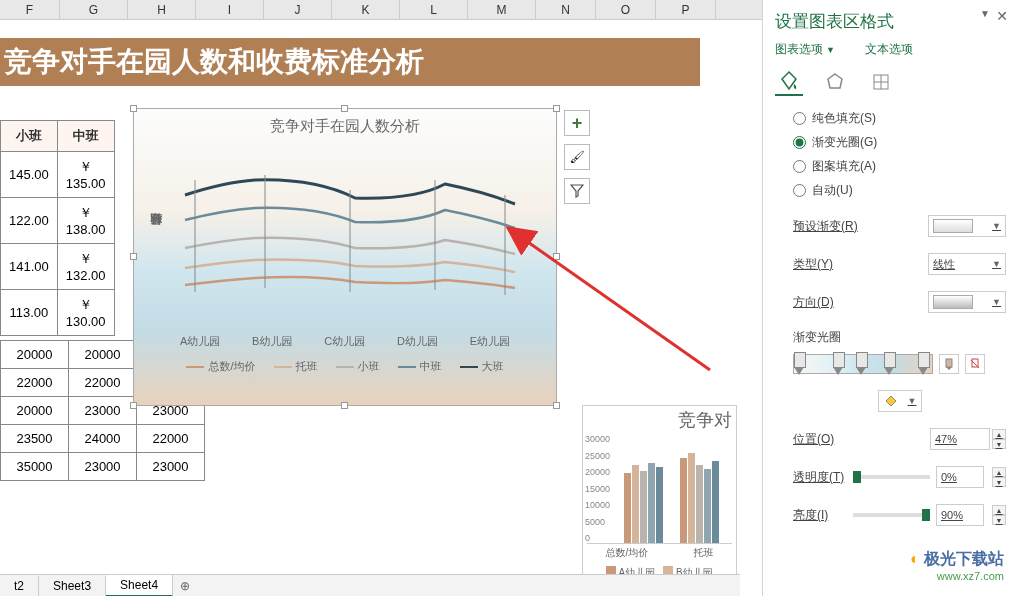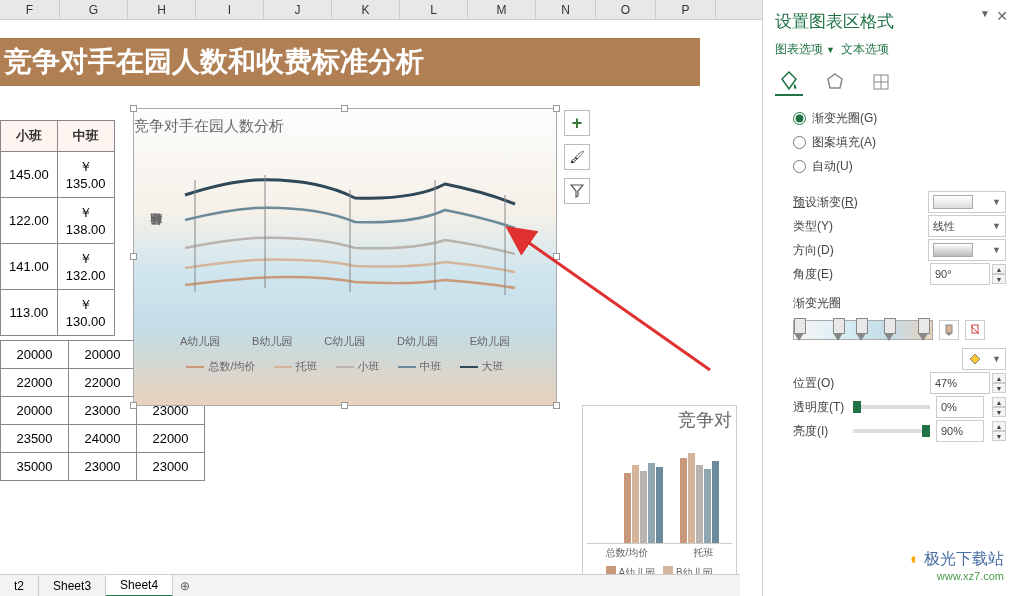--- a/index.html
+++ b/index.html
@@ -21,21 +21,21 @@
 .data-table th { background: #fef5f1; color: #333; font-weight: bold; width: 56px; }
 .data-table td { width: 56px; }
 
 
 .data-table2 { position: absolute; top: 320px; left: 0; border-collapse: collapse; }
 .data-table2 td { border: 1px solid #888; padding: 6px 8px; text-align: center; font-size: 13px; background: #fff; height: 28px; width: 68px; }
 
 
 .chart-box { position: absolute; top: 88px; left: 133px; width: 424px; height: 298px; background: linear-gradient(180deg, #fdfdfd 0%, #f5f0e8 35%, #d0e6ef 55%, #c4dce6 75%, #e8d2bc 100%); border: 1px solid #aaa; }
 .chart-sel { position: absolute; border: 1px solid #999; background: #fff; width: 7px; height: 7px; }
-.chart-title { text-align: left; font-size: 15px; color: #666; padding: 8px 0 4px; }
+.chart-title { text-align: center; font-size: 15px; color: #666; padding: 8px 0 4px; }
 .chart-plot { position: relative; height: 190px; margin: 0 20px; }
 .y-axis-label { position: absolute; left: -6px; top: 50%; transform: translateY(-50%) rotate(180deg); writing-mode: vertical-rl; font-size: 12px; color: #666; }
 .x-labels { display: flex; justify-content: space-around; font-size: 11px; color: #666; margin: 4px 30px 0; }
 .legend { display: flex; justify-content: center; gap: 18px; font-size: 11px; color: #666; margin-top: 10px; }
 .legend-item { display: flex; align-items: center; gap: 4px; }
 .legend-swatch { width: 18px; height: 2px; }
 
 
 .chart-btns { position: absolute; top: 90px; left: 564px; display: flex; flex-direction: column; gap: 8px; }
 .chart-btn { width: 26px; height: 26px; border: 1px solid #bbb; background: #fff; display: flex; align-items: center; justify-content: center; cursor: pointer; }
@@ -50,30 +50,30 @@
 .mini-yticks { position: absolute; left: -2px; top: 0; height: 100%; display: flex; flex-direction: column; justify-content: space-between; font-size: 9px; color: #888; }
 .mini-bars-group { display: flex; gap: 1px; align-items: flex-end; }
 .mini-bar { width: 7px; }
 .mini-xlabels { display: flex; justify-content: space-around; font-size: 10px; color: #666; margin-top: 2px; }
 .mini-legend { display: flex; justify-content: center; gap: 8px; font-size: 10px; color: #666; margin-top: 6px; }
 .mini-sw { width: 10px; height: 10px; display: inline-block; }
 
 
 .format-panel { position: absolute; right: 0; top: 0; width: 256px; height: 596px; background: #fff; border-left: 1px solid #d4d4d4; padding: 10px 12px; }
 .panel-title { color: #217346; font-size: 17px; font-weight: normal; margin-bottom: 8px; }
-.panel-tabs { display: flex; gap: 6px; margin-bottom: 10px; }
+.panel-tabs { display: flex; gap: 30px; margin-bottom: 10px; }
 .panel-tab { color: #217346; font-size: 12px; cursor: pointer; display: flex; align-items: center; gap: 3px; }
 .panel-icons { display: flex; gap: 18px; margin: 10px 0 14px; }
 .panel-icon { width: 28px; height: 28px; display: flex; align-items: center; justify-content: center; cursor: pointer; color: #3a7a3a; }
 .panel-icon.active { border-bottom: 2px solid #217346; }
 .radio-group { margin-left: 18px; }
 .radio-item { display: flex; align-items: center; gap: 6px; margin: 7px 0; font-size: 12px; color: #444; }
 .radio-item input { accent-color: #217346; }
 .sub-section { margin-left: 18px; margin-top: 16px; }
-.form-row { display: flex; align-items: center; justify-content: flex-end; margin: 2px 0; font-size: 12px; color: #444; }
+.form-row { display: flex; align-items: center; justify-content: center; margin: 16px 0; font-size: 12px; color: #444; text-decoration: underline; }
 .form-row .lbl { flex: 1; }
 .combo { width: 78px; height: 22px; border: 1px solid #ccc; background: #fff; display: flex; align-items: center; justify-content: space-between; padding: 0 4px; font-size: 11px; cursor: pointer; }
 .combo .arr { font-size: 9px; color: #666; }
 .spinner-btns { display: flex; flex-direction: column; margin-left: 2px; }
 .spin { width: 14px; height: 10px; border: 1px solid #ccc; font-size: 7px; display: flex; align-items: center; justify-content: center; cursor: pointer; background: #f4f4f4; }
 .gradient-stops { display: flex; align-items: center; gap: 6px; margin: 8px 0; }
 .stops-bar { width: 140px; height: 20px; border: 1px solid #aaa; background: linear-gradient(90deg, #f8f6f2 0%, #dff0f7 30%, #cce4ed 50%, #c4dce6 70%, #e8d2bc 100%); position: relative; }
 .stop-handle { position: absolute; top: -3px; width: 10px; height: 26px; cursor: pointer; }
 .stop-handle::before { content: ''; display: block; width: 10px; height: 14px; background: #e8e8e8; border: 1px solid #888; }
 .stop-handle::after { content: ''; display: block; width: 0; height: 0; border-left: 5px solid transparent; border-right: 5px solid transparent; border-top: 8px solid #888; margin-top: -1px; }
@@ -85,21 +85,21 @@
 .dropdown-arr { position: absolute; top: 8px; right: 28px; font-size: 10px; color: #666; cursor: pointer; }
 
 
 .sheet-tabs { position: absolute; bottom: 0; left: 0; height: 22px; display: flex; align-items: center; background: #f3f3f3; border-top: 1px solid #ccc; width: 740px; }
 .sheet-tab { padding: 3px 14px; border-right: 1px solid #ccc; font-size: 12px; cursor: pointer; background: #f3f3f3; }
 .sheet-tab.active { background: #fff; border-bottom: 2px solid #217346; }
 .add-sheet { width: 24px; text-align: center; cursor: pointer; color: #666; }
 
 
 .watermark { position: absolute; bottom: 14px; right: 14px; text-align: right; pointer-events: none; }
-.wm-logo { font-size: 16px; font-weight: normal; }
+.wm-logo { font-size: 16px; font-weight: bold; }
 .wm-url { font-size: 11px; color: #4a9b4a; }
 
 .underline { text-decoration: underline; }
 </style>
 </head>
 <body>
 
 <div class="col-headers">
   <div class="col-h" style="width:60px">F</div>
   <div class="col-h" style="width:68px">G</div>
@@ -251,20 +251,29 @@
         <marker id="ah" markerWidth="12" markerHeight="12" refX="2" refY="5" orient="auto">
           <path d="M0,0 L10,5 L0,10 Z" fill="#e03030"></path>
         </marker>
       </defs>
     <line x1="220" y1="150" x2="35" y2="20" stroke="#e03030" stroke-width="3" marker-end="url(#ah)"></line>
   </svg>
 
   <div class="mini-chart">
     <div class="mini-title">竞争对</div>
     <div class="mini-plot">
+      <div class="mini-yticks">
+        <span>30000</span>
+          <span>25000</span>
+          <span>20000</span>
+          <span>15000</span>
+          <span>10000</span>
+          <span>5000</span>
+          <span>0</span>
+      </div>
       <div class="mini-bars-group" style="margin-left:24px">
         <div class="mini-bar" style="height:70px;background:#c9997a"></div>
         <div class="mini-bar" style="height:78px;background:#d4b59b"></div>
         <div class="mini-bar" style="height:72px;background:#b8b3ac"></div>
         <div class="mini-bar" style="height:80px;background:#8fa5b0"></div>
         <div class="mini-bar" style="height:76px;background:#6b8a9a"></div>
       </div>
       <div class="mini-bars-group">
         <div class="mini-bar" style="height:85px;background:#c9997a"></div>
         <div class="mini-bar" style="height:90px;background:#d4b59b"></div>
@@ -311,20 +320,24 @@
     <div class="panel-icon">
         <svg width="20" height="20">
           <rect x="3" y="3" width="14" height="14" fill="none" stroke="#888"></rect>
           <line x1="3" y1="10" x2="17" y2="10" stroke="#888"></line>
           <line x1="10" y1="3" x2="10" y2="17" stroke="#888"></line>
         </svg>
       </div>
   </div>
 
   <div class="radio-group">
+    <label class="radio-item">
+        <input type="radio" name="fill" style="">
+        <span><span>纯色填充(S)</span></span>
+      </label>
     <label class="radio-item">
         <input type="radio" name="fill" checked="" style="">
         <span><span>渐变光圈(G)</span></span>
       </label>
     <label class="radio-item">
         <input type="radio" name="fill" style="">
         <span><span>图案填充(A)</span></span>
       </label>
     <label class="radio-item">
         <input type="radio" name="fill" style="">
@@ -347,32 +360,20 @@
           <span class="arr">▼</span>
         </div>
     </div>
     <div class="form-row">
       <span class="lbl">方向(D)</span>
       <div class="combo">
           <span style="width:40px;height:14px;background:linear-gradient(#fff,#bbb);border:1px solid #aaa"></span>
           <span class="arr">▼</span>
         </div>
     </div>
-    <div class="form-row">
-      <span class="lbl">角度(E)</span>
-      <div style="display:flex;align-items:center">
-        <div class="combo" style="width:60px">
-            <span>90°</span>
-          </div>
-        <div class="spinner-btns">
-            <div class="spin">▲</div>
-            <div class="spin">▼</div>
-          </div>
-      </div>
-    </div>
 
     <div style="font-size:12px;color:#444;margin-top:10px">渐变光圈</div>
     <div class="gradient-stops">
       <div class="stops-bar">
         <div class="stop-handle" style="left:0%"></div>
         <div class="stop-handle" style="left:28%"></div>
         <div class="stop-handle" style="left:45%"></div>
         <div class="stop-handle" style="left:65%"></div>
         <div class="stop-handle" style="left:90%"></div>
       </div>

